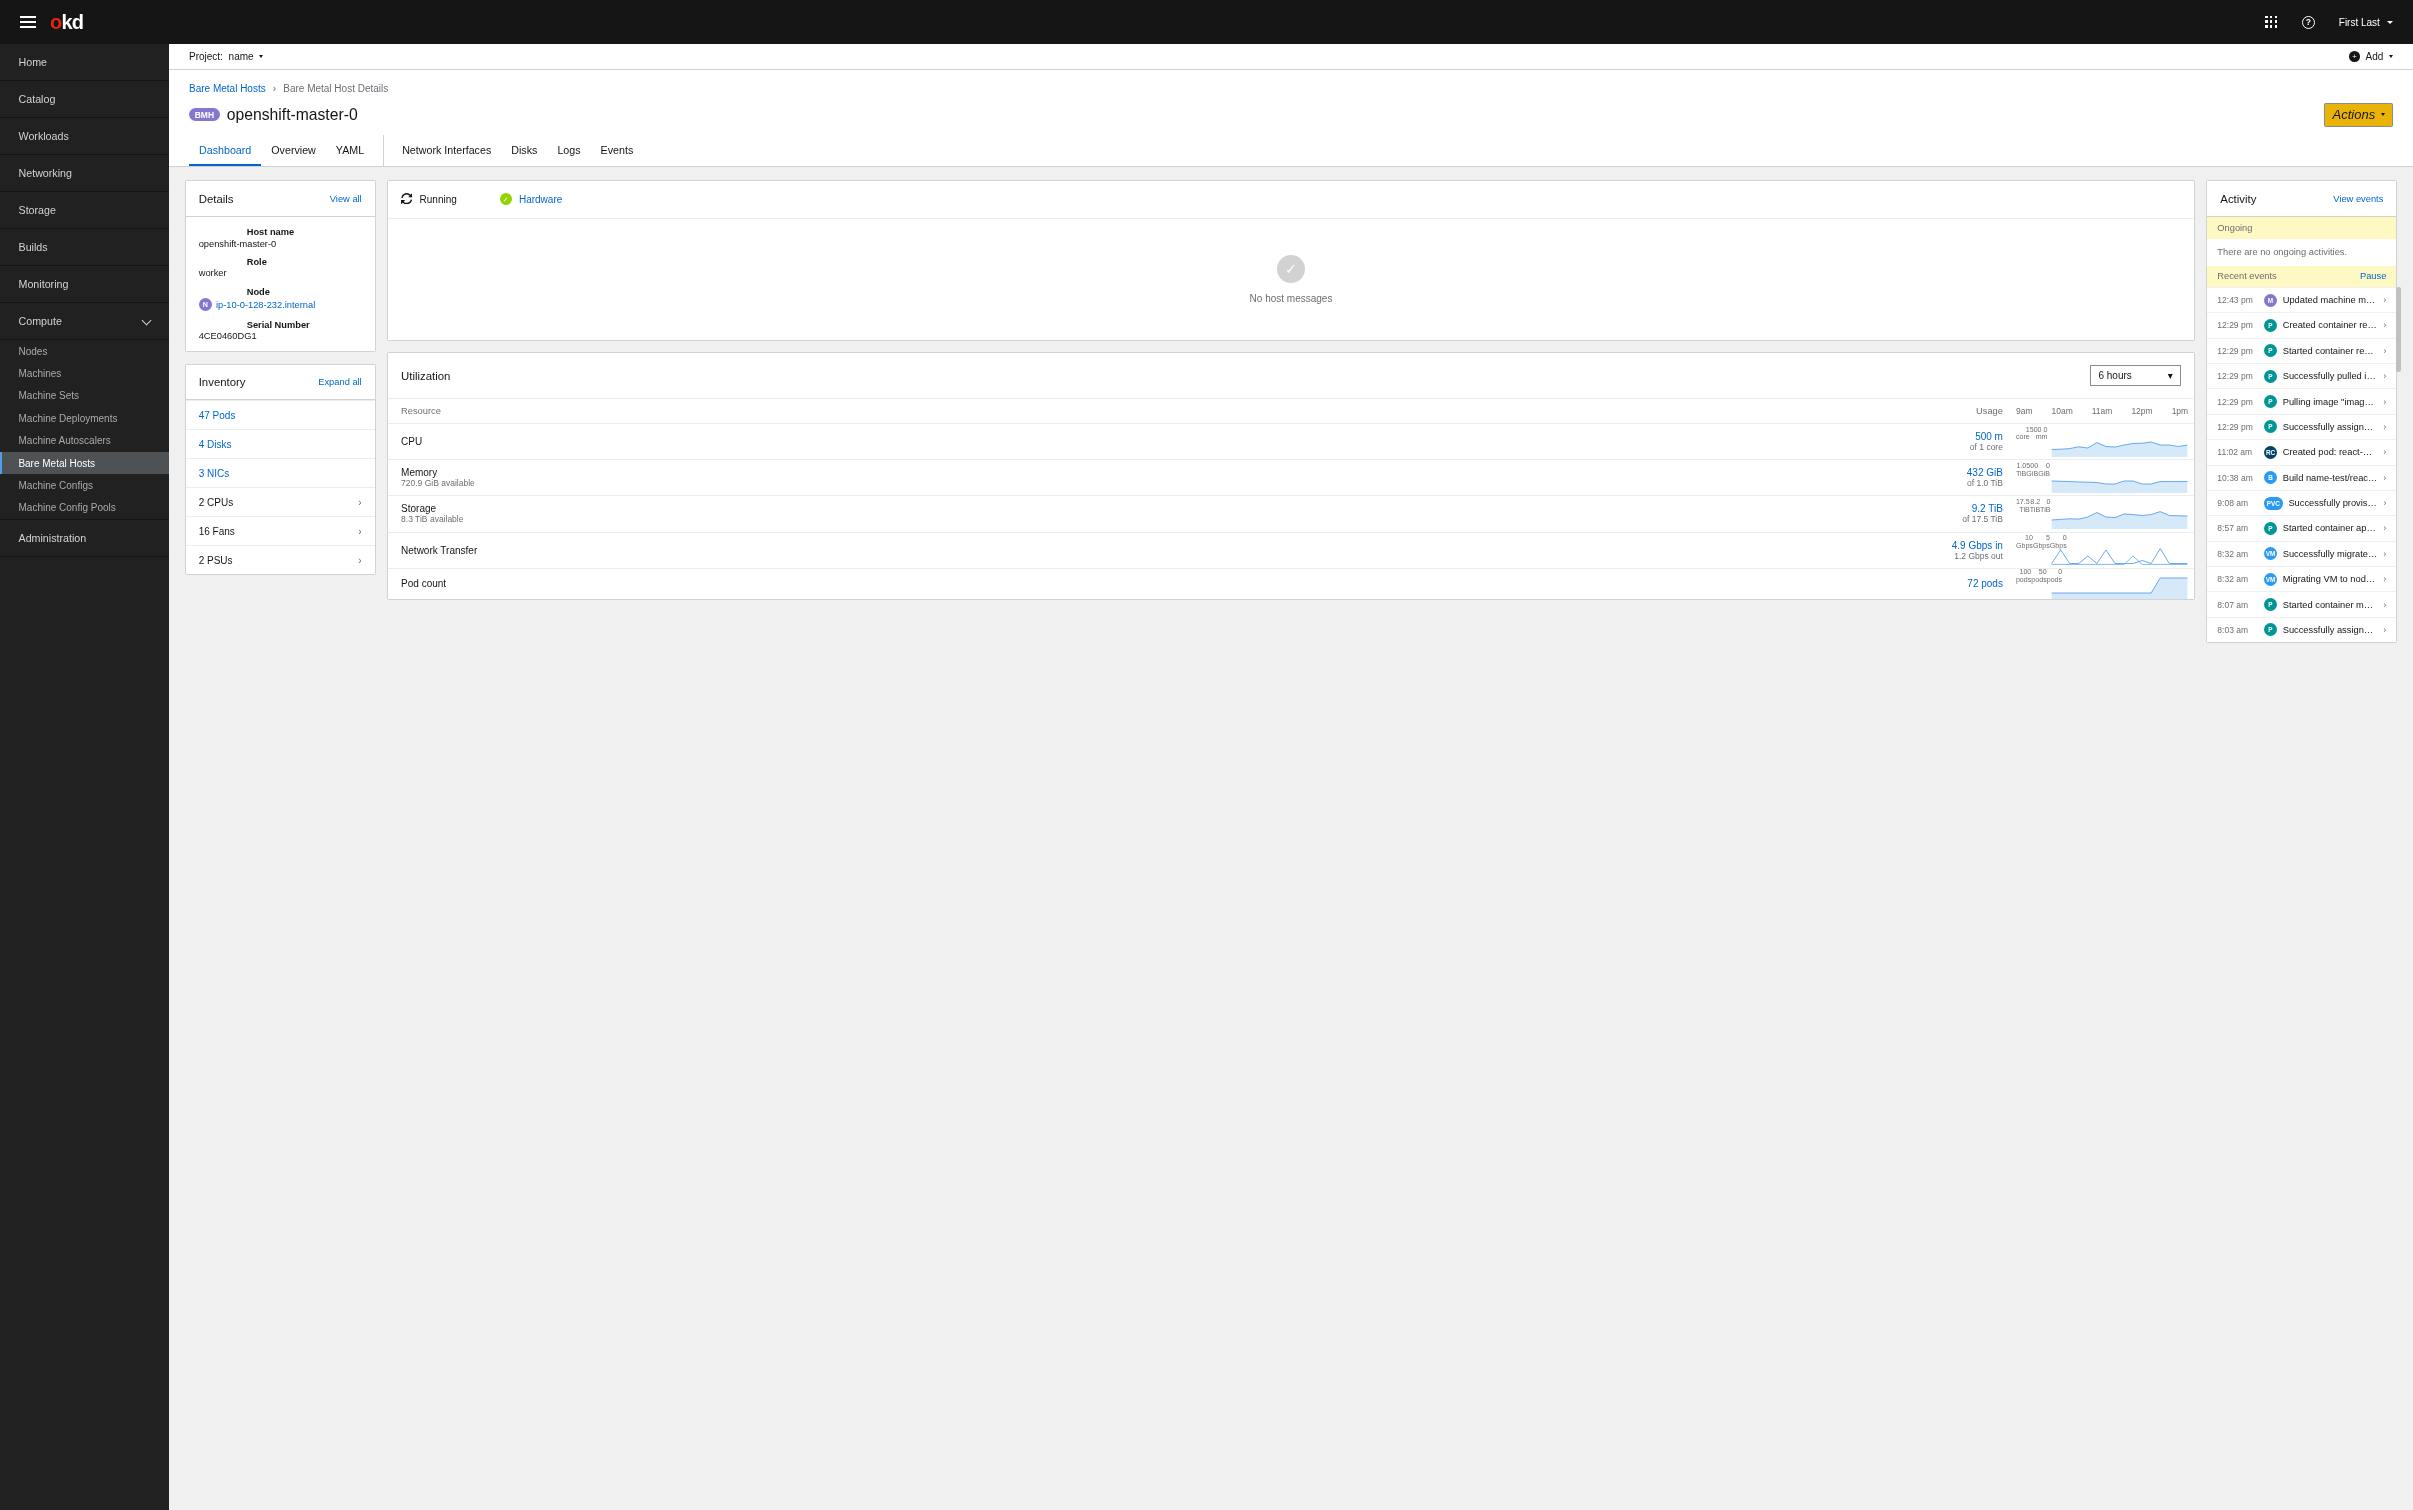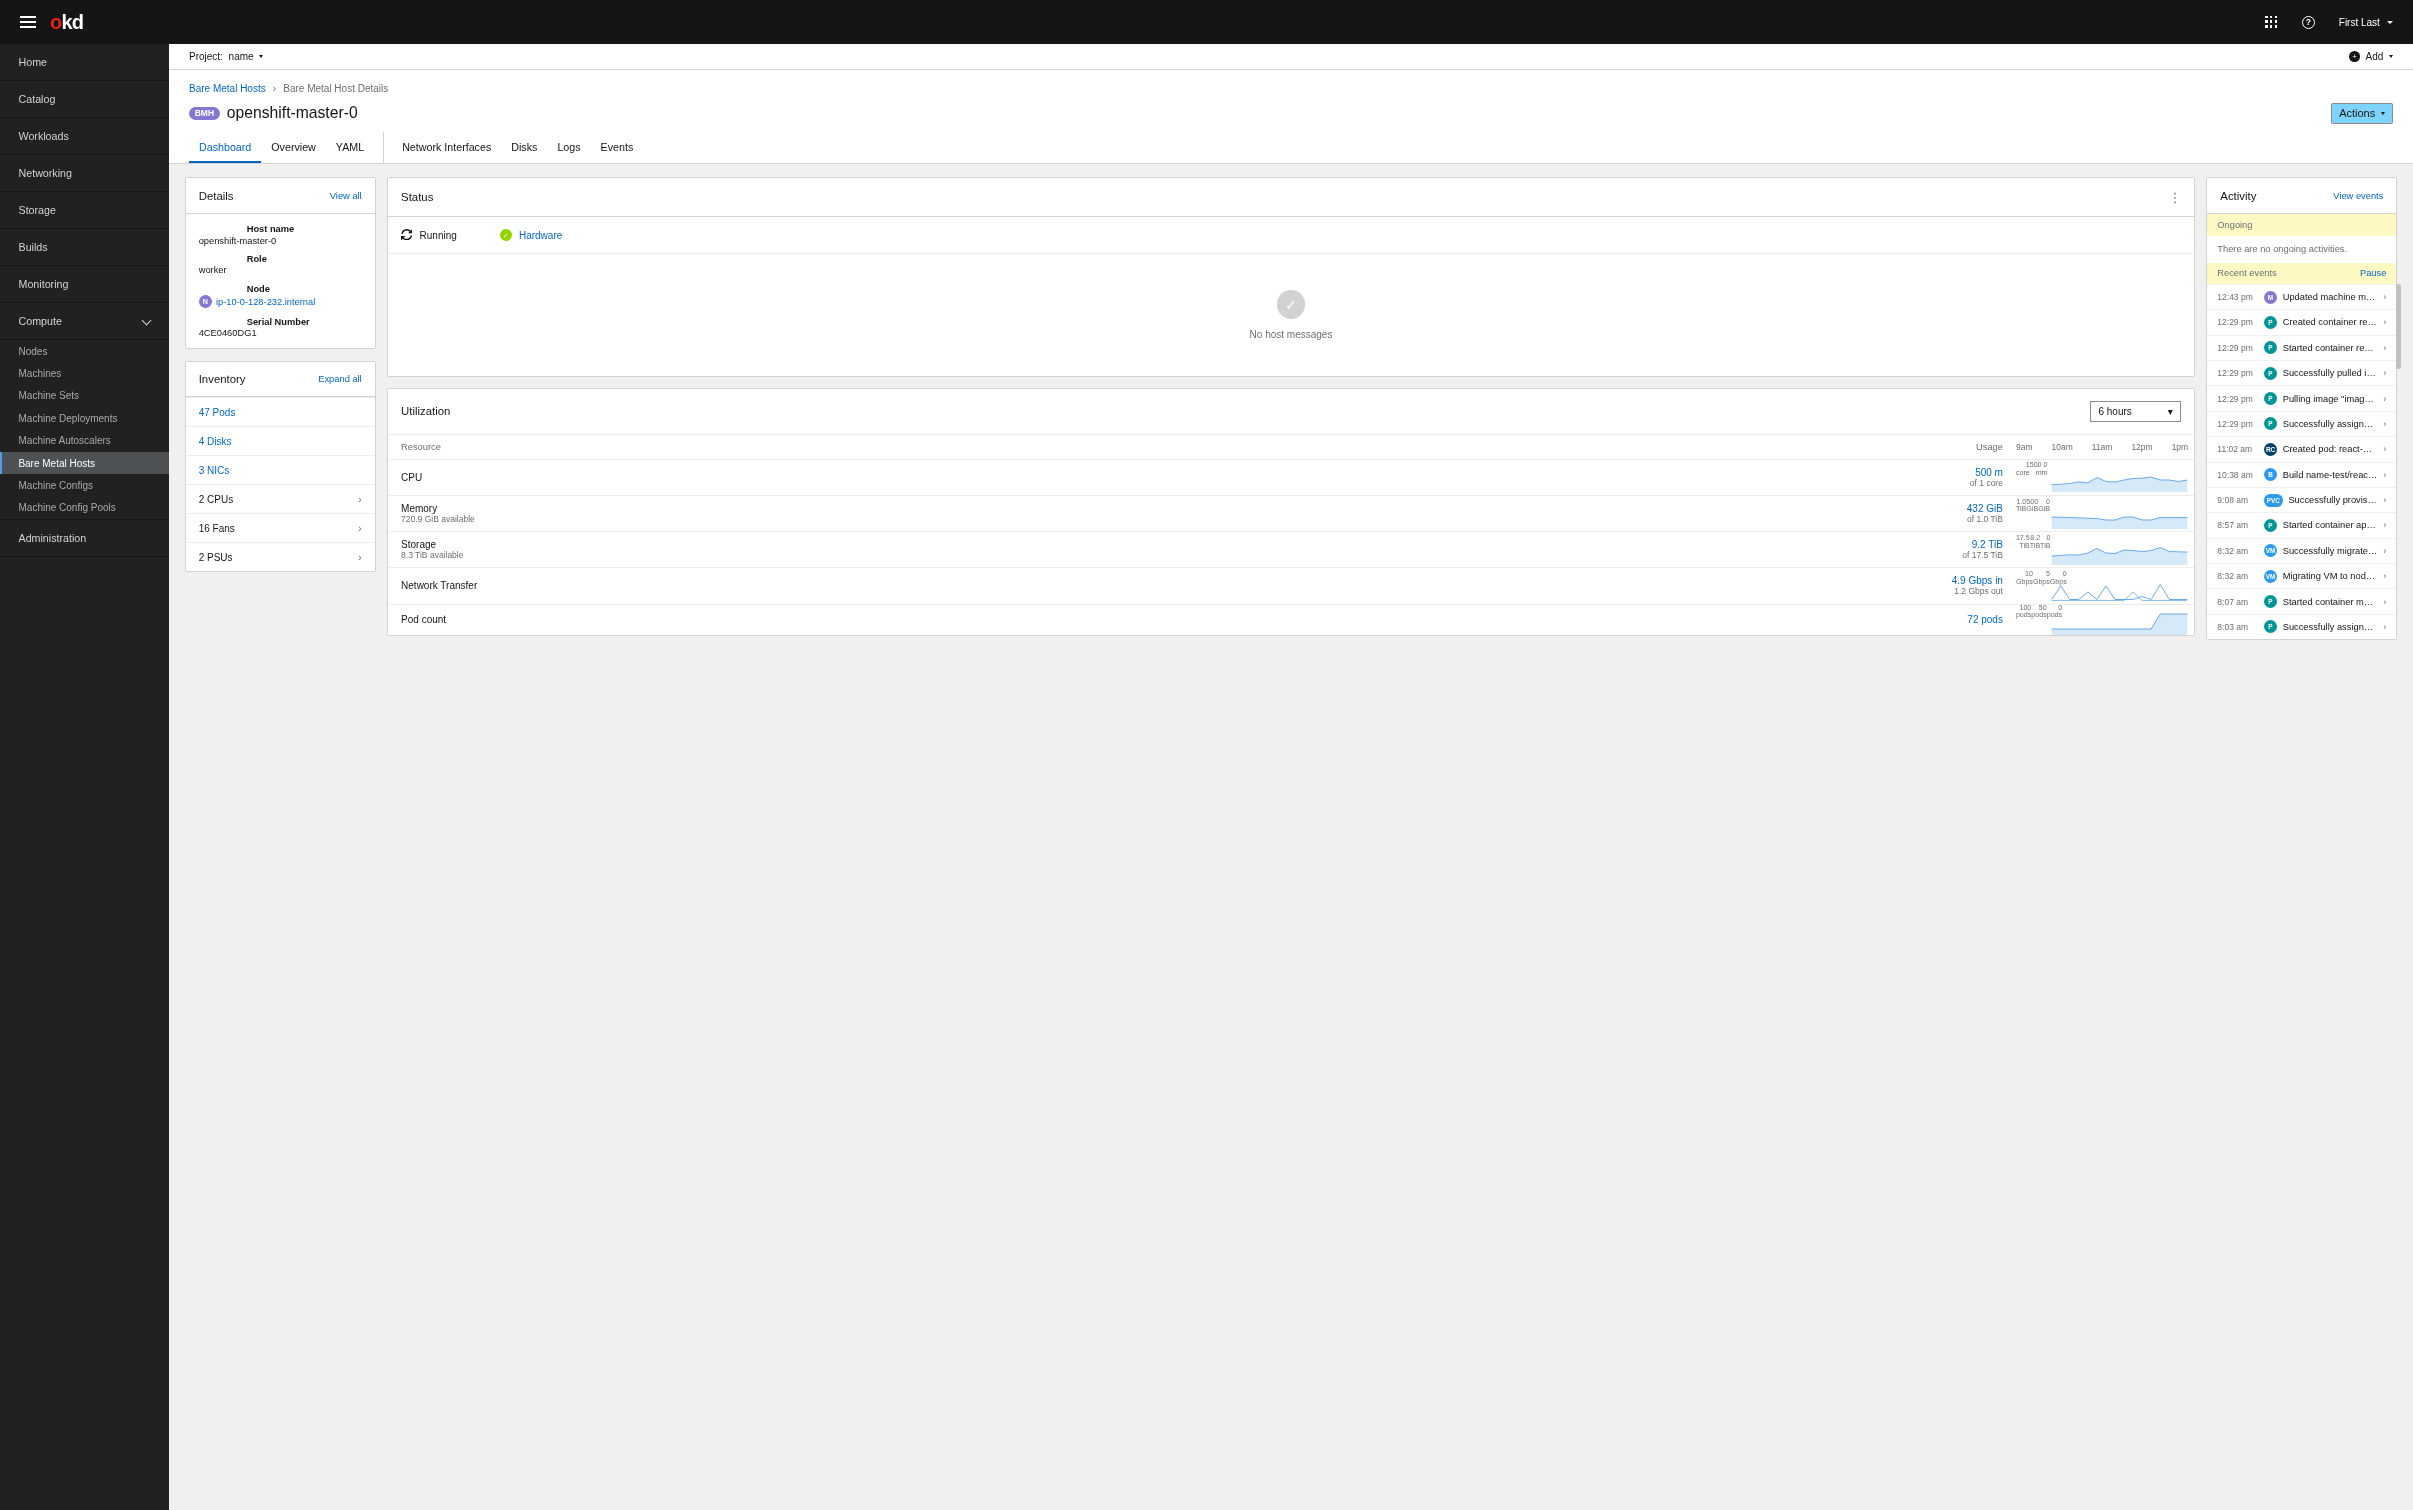--- a/index.html
+++ b/index.html
@@ -63,21 +63,21 @@
 
   
   .page-head{background:#fff;padding:13px 20px 0 20px;}
   .breadcrumb{font-size:10px;color:var(--muted);display:flex;align-items:center;gap:7.1px;margin-bottom:8.5px;}
   .breadcrumb a{color:var(--blue);text-decoration:none;}
   .bc-sep{color:#6A6E73;font-size:10px;}
   .title-row{display:flex;justify-content:space-between;align-items:center;padding-bottom:8.5px;}
   .title-left{display:flex;align-items:center;gap:7.1px;}
   .badge-bmh{background:var(--badge-purple);color:#fff;font-size:8.5px;font-weight:600;padding:1.4px 5.7px;border-radius:8.5px;}
   .page-title{font-size:15.7px;font-weight:400;}
-  .actions-btn{border:0.7px solid #8A8D90;background:#7dd3fc;padding:3.6px 7.1px;font-size:11px;display:flex;align-items:center;gap:5.7px;cursor:pointer;border-radius:1.4px;}
+  .actions-btn{border:0.7px solid #8A8D90;background:#eab308;padding:3.6px 7.1px;font-size:13px;display:flex;align-items:center;gap:5.7px;cursor:pointer;border-radius:1.4px;font-style:italic;}
 
   
   .tabs{display:flex;border-bottom:0.7px solid var(--border);background:#fff;padding-left:20px;gap:0;}
   .tab{padding:8.5px 10px;font-size:10.7px;color:#151515;cursor:pointer;border-bottom:2.1px solid transparent;}
   .tab.active{color:var(--blue);border-bottom-color:var(--blue);}
   .tab-divider{border-left:0.7px solid var(--border);margin:0 8.5px;height:auto;}
 
   
   .dash{padding:13px 15.7px;display:grid;grid-template-columns:191px 1fr 191px;gap:11.4px;align-items:flex-start;}
   .card{background:var(--card-bg);border:0.7px solid var(--border);border-radius:1.4px;}
@@ -303,24 +303,20 @@
                 <span>2 PSUs</span>
                 <span class="inv-chev">›</span>
               </div>
             </div>
         </div>
       </div>
 
       <div class="col">
 
         <div class="card">
-          <div class="card-head">
-            <h3>Status</h3>
-            <span class="kebab">⋮</span>
-          </div>
           <div class="status-top">
             <div class="status-item">
               <span class="sync-icon">
                 <svg width="11.4" height="11.4" viewBox="0 0 16 16">
                     <path fill="#151515" d="M13.6 2.3A8 8 0 0 0 .3 6.5l2 .4A6 6 0 0 1 12.2 3.8L10 6h6V0l-2.4 2.3zM2.4 13.7A8 8 0 0 0 15.7 9.5l-2-.4A6 6 0 0 1 3.8 12.2L6 10H0v6l2.4-2.3z"></path>
                   </svg>
               </span>
               <span>Running</span>
             </div>
             <div class="status-item">

